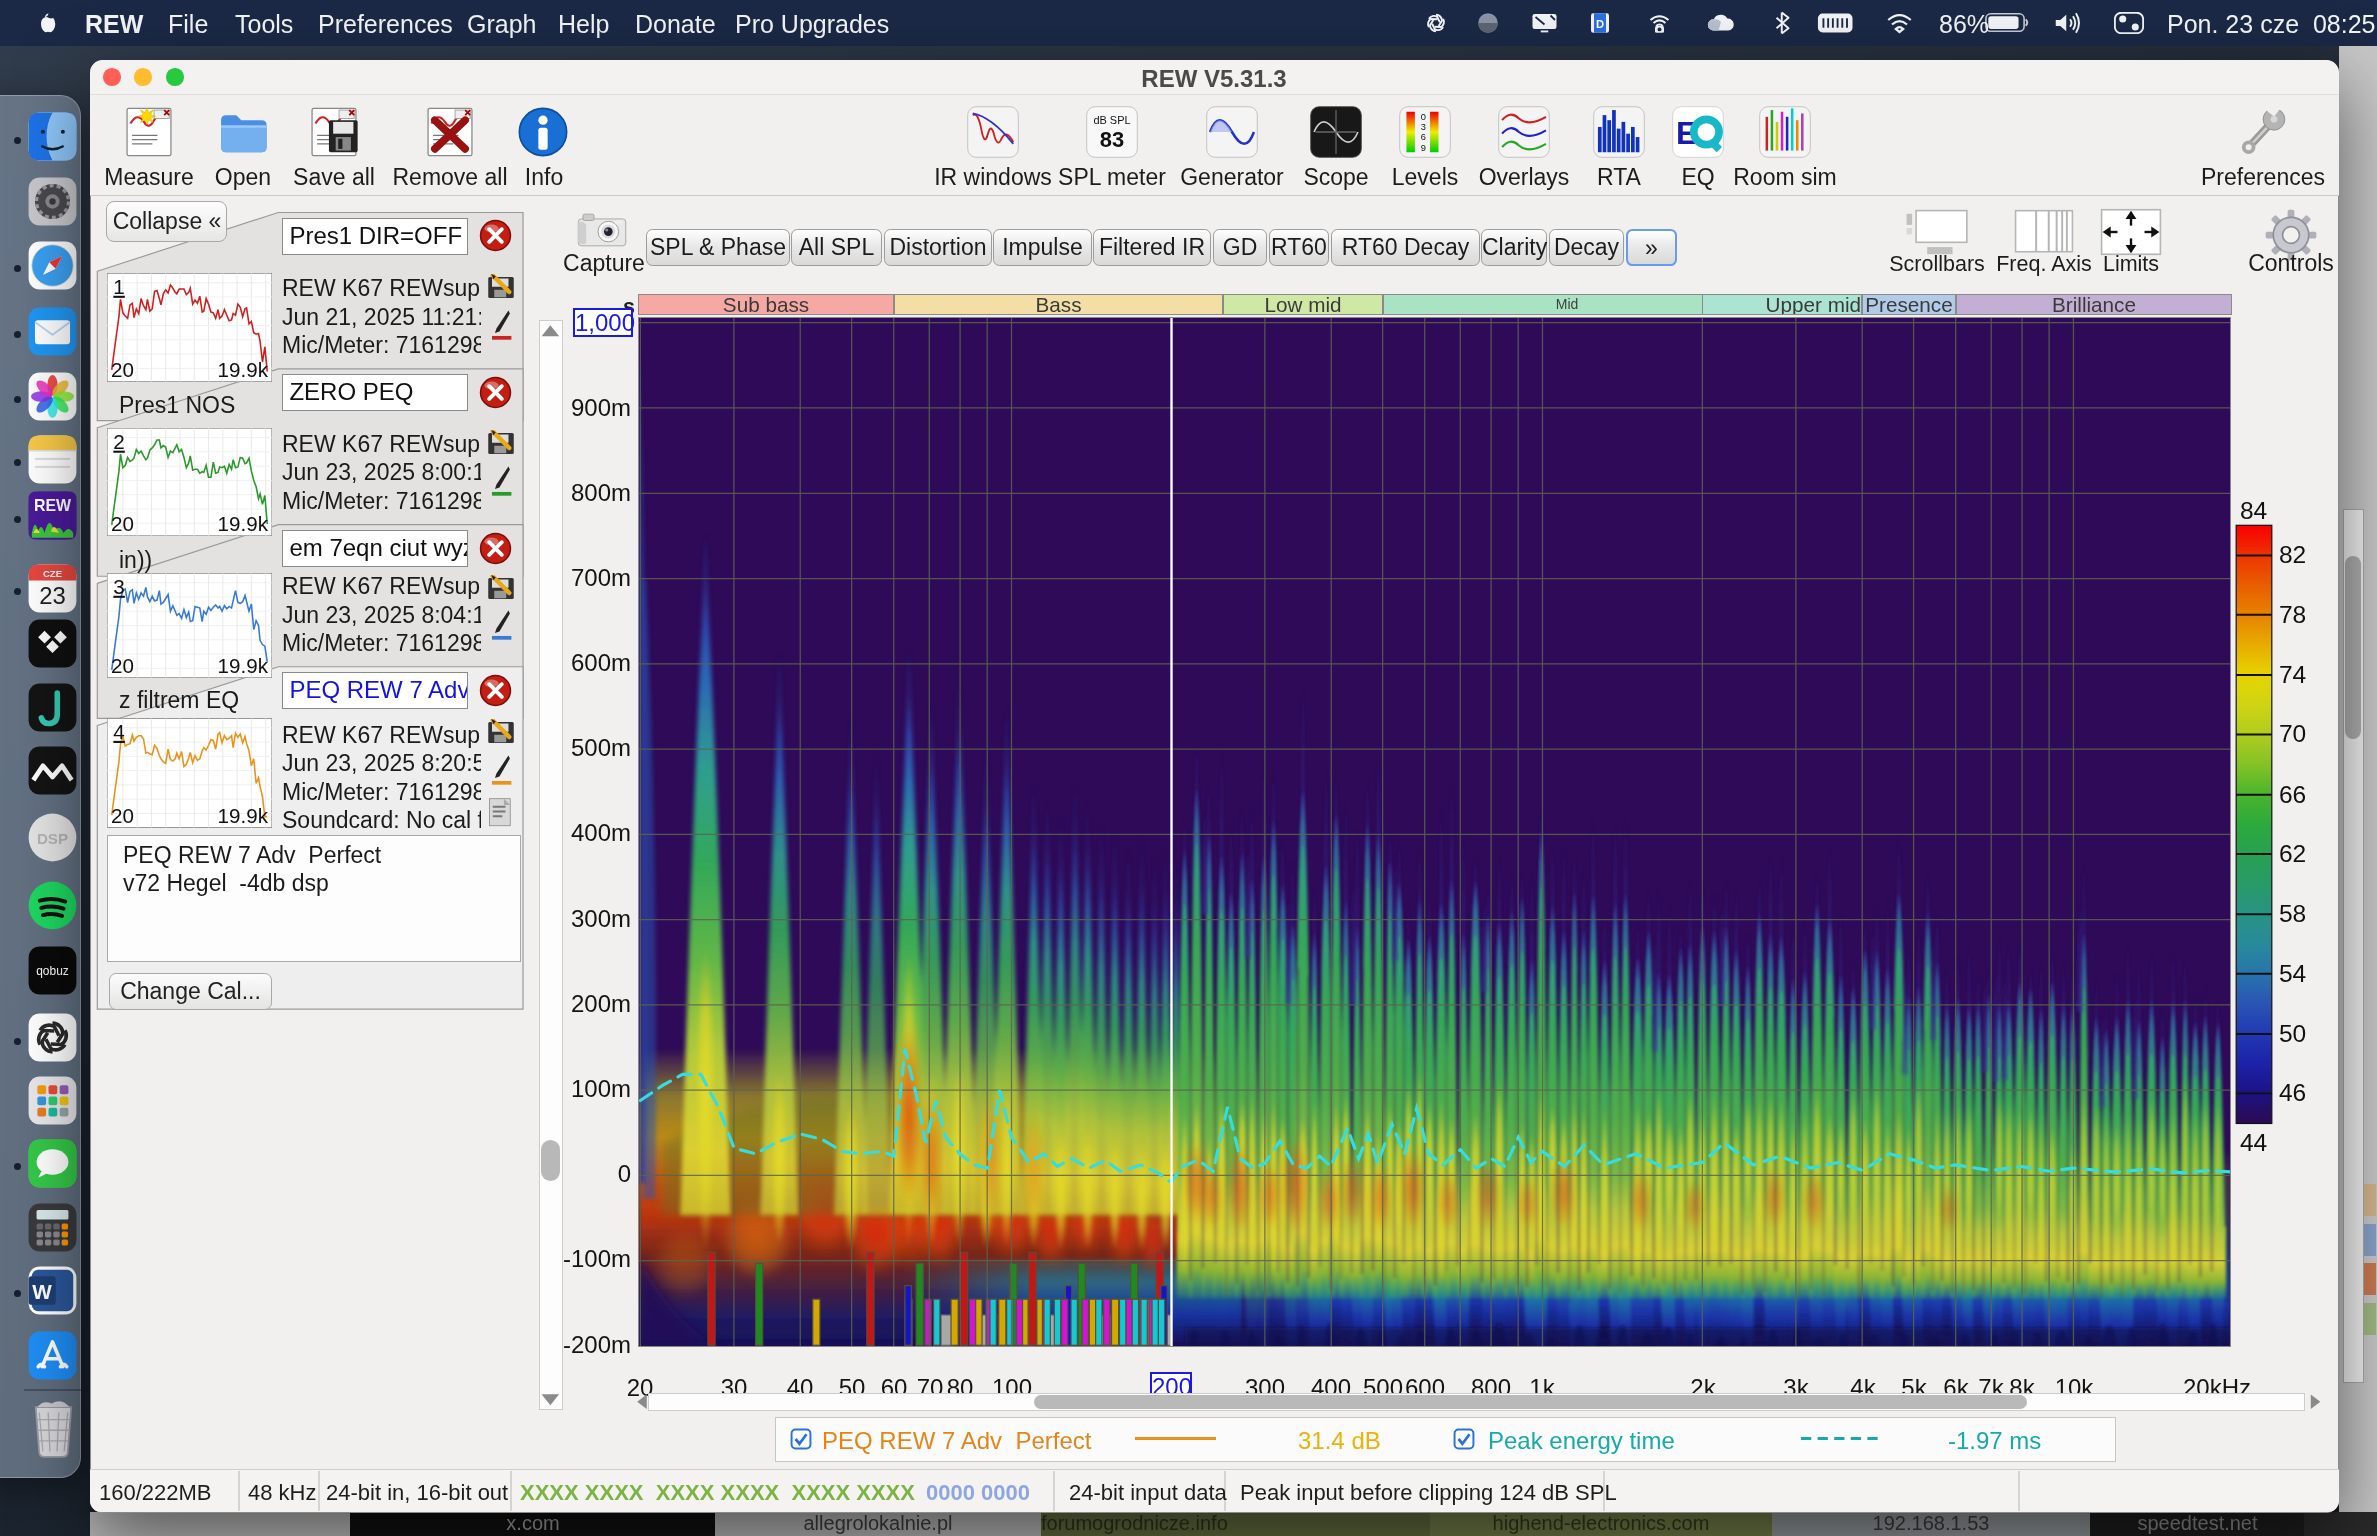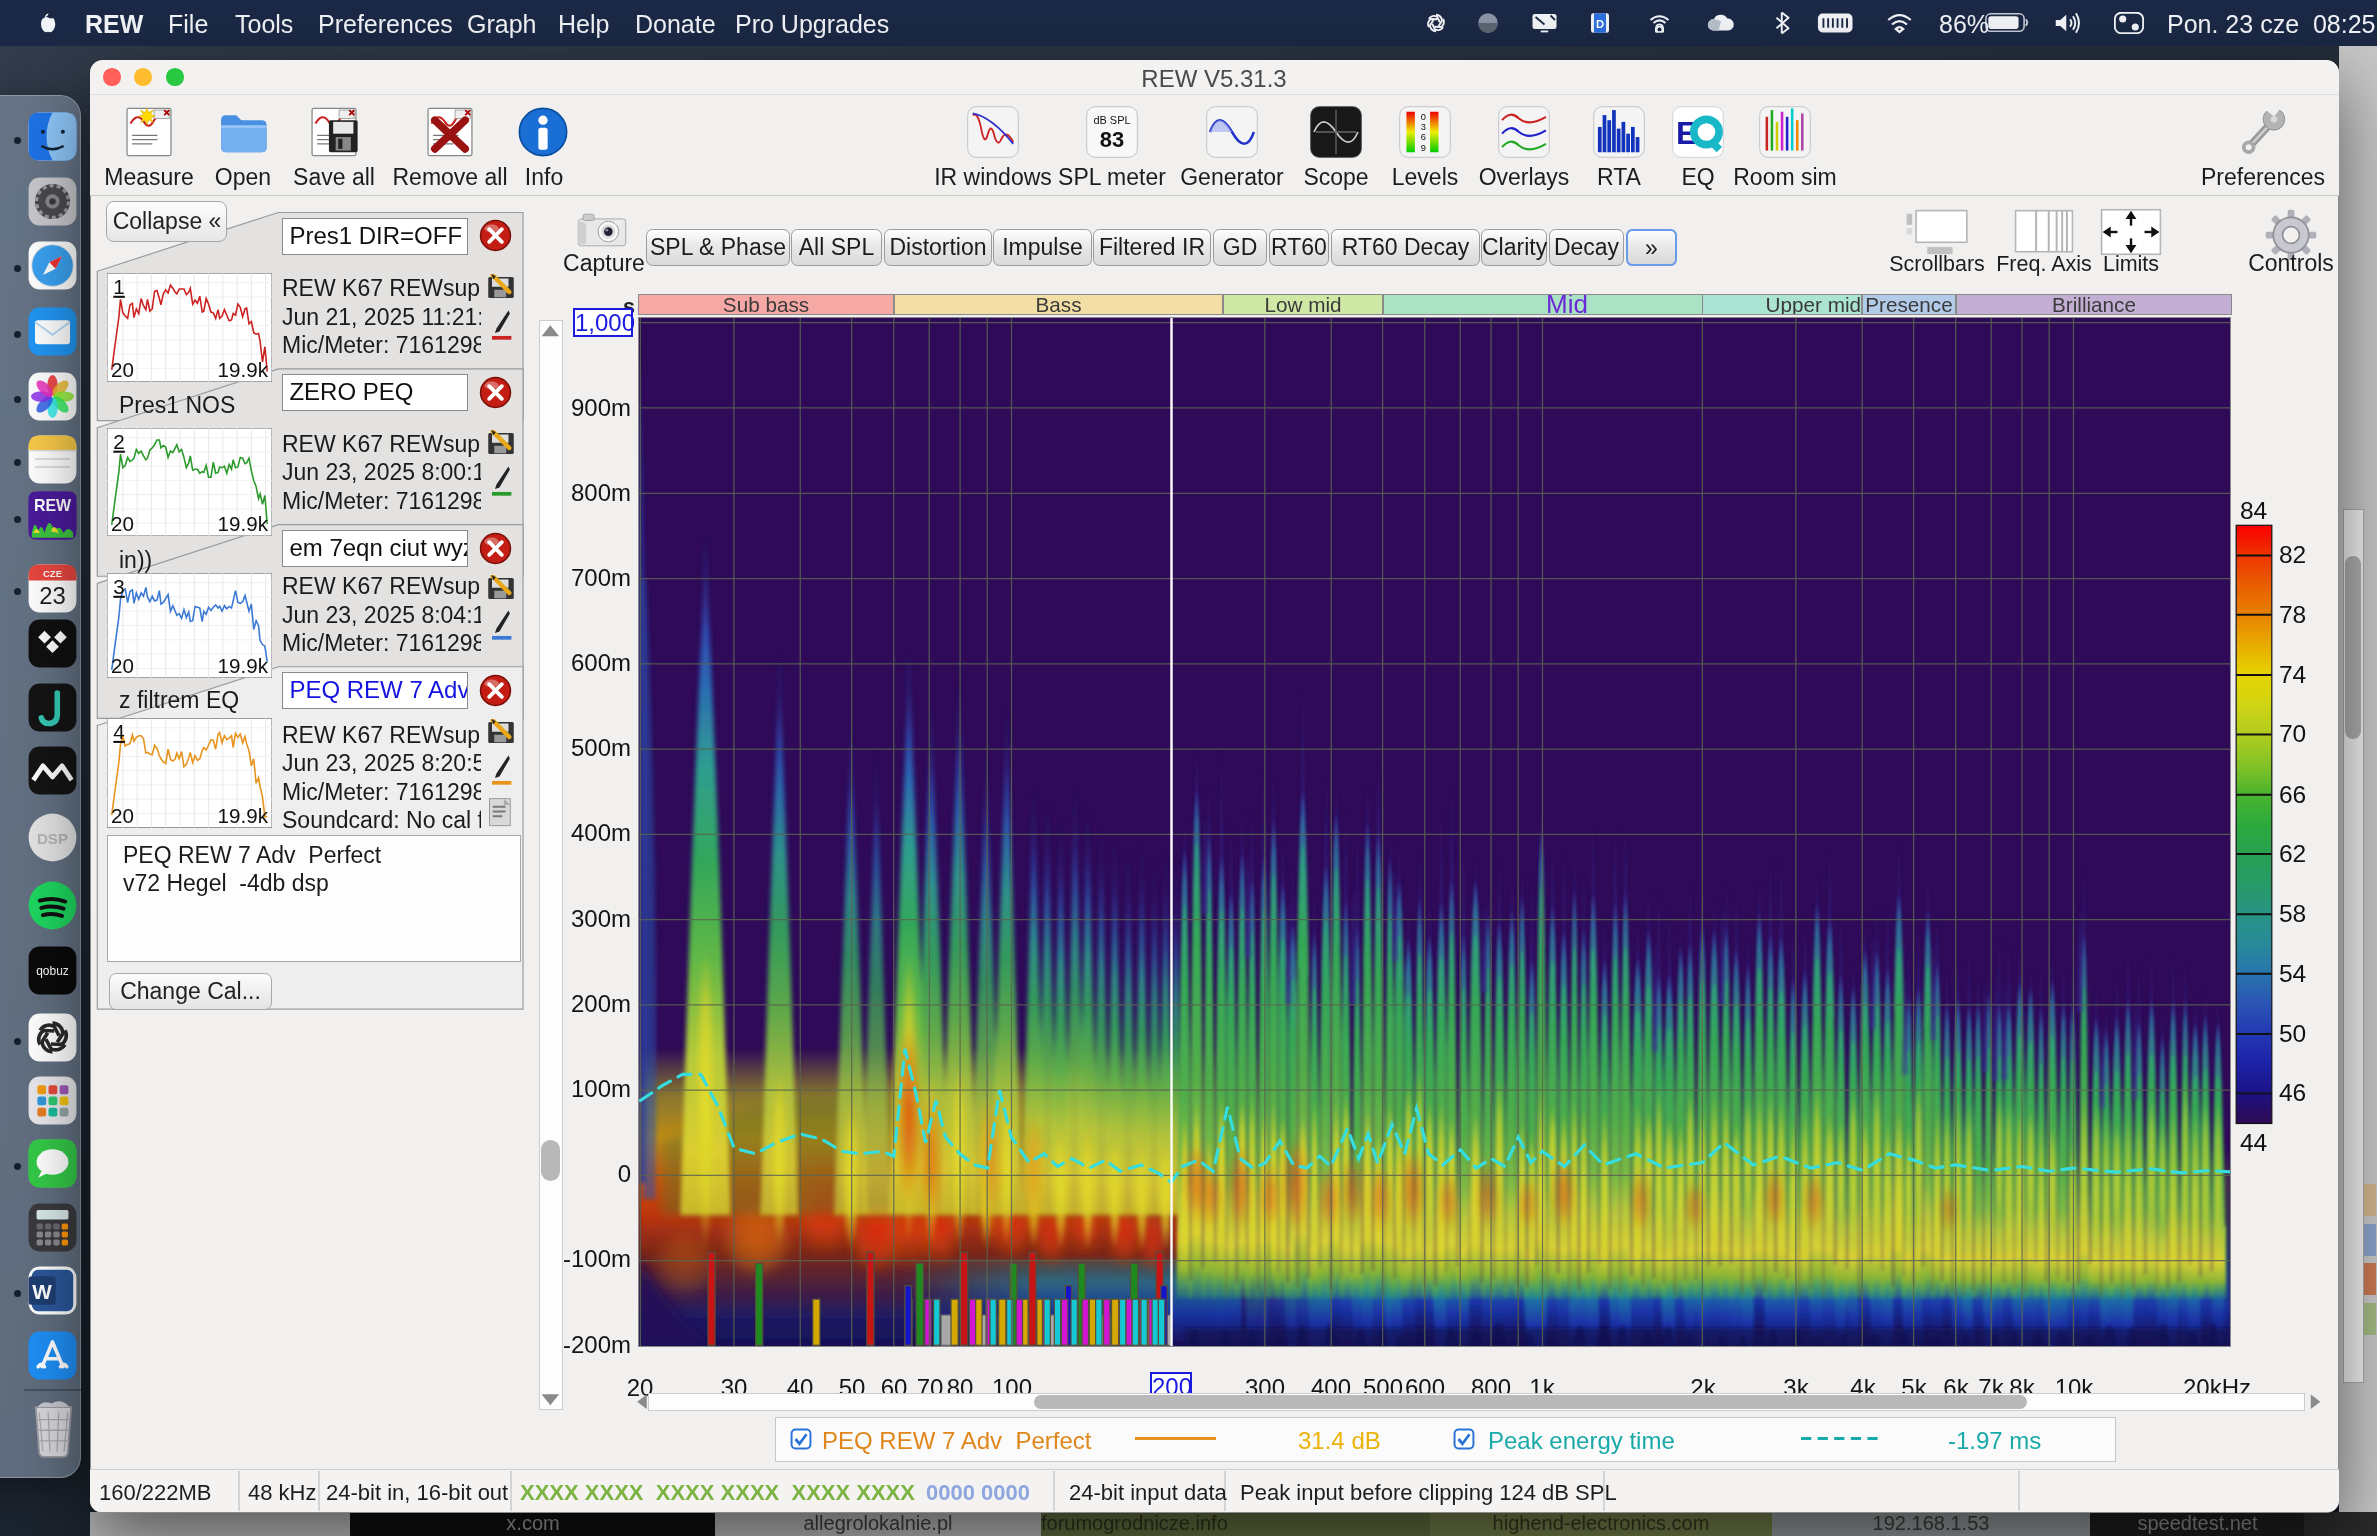--- a/index.html
+++ b/index.html
@@ -258,21 +258,21 @@
 <div style="position:absolute;left:14.3px;top:516px;width:7.2px;height:7.2px;border-radius:50%;background:#16202e"></div>
 <div style="position:absolute;left:14.3px;top:588px;width:7.2px;height:7.2px;border-radius:50%;background:#16202e"></div>
 <div style="position:absolute;left:14.3px;top:1038px;width:7.2px;height:7.2px;border-radius:50%;background:#16202e"></div>
 <div style="position:absolute;left:14.3px;top:1163px;width:7.2px;height:7.2px;border-radius:50%;background:#16202e"></div>
 <div style="position:absolute;left:14.3px;top:1290px;width:7.2px;height:7.2px;border-radius:50%;background:#16202e"></div>
 <div class="abs" style="left:90px;top:60px;width:2249px;height:1453px;background:#f1f0ef;border-radius:12.7px;box-shadow:0 24px 72px rgba(0,0,0,.55);border:0.8px solid #8a8a8a"></div>
 <div class="abs" style="left:90px;top:60px;width:2249px;height:35px;background:#f3f2f1;border-radius:12.7px 12.7px 0 0;border-bottom:0.8px solid #dedede"></div>
 <div class="abs" style="left:103px;top:68px;width:17.5px;height:17.5px;border-radius:50%;background:#ff5f57"></div>
 <div class="abs" style="left:134px;top:68px;width:17.5px;height:17.5px;border-radius:50%;background:#febc2e"></div>
 <div class="abs" style="left:166px;top:68px;width:17.5px;height:17.5px;border-radius:50%;background:#28c840"></div>
-<div class="abs" style="left:1214px;top:65px;transform:translateX(-50%);font-size:24px;font-weight:normal;color:#4a4a4a">REW V5.31.3</div>
+<div class="abs" style="left:1214px;top:65px;transform:translateX(-50%);font-size:24px;font-weight:bold;color:#4a4a4a">REW V5.31.3</div>
 <div class="abs" style="left:90px;top:95px;width:2249px;height:101px;background:#f1f0ef;border-bottom:1.6px solid #c9c9c8"></div>
 <svg style="position:absolute;left:122px;top:105px" width="54" height="54" viewBox="0 0 64 64">
     <rect x="6" y="4" width="52" height="56" rx="2" fill="#fff" stroke="#888" stroke-width="1.5"></rect>
     <path d="M10 22 Q18 8 26 20 Q32 30 38 18 Q44 8 50 16" stroke="#c22" stroke-width="2.5" fill="none"></path>
     <rect x="38" y="6" width="18" height="10" fill="#eee" stroke="#999"></rect>
     <path d="M50 6 l6 6 m0 -6 l-6 6" stroke="#a00" stroke-width="2"></path>
     <path d="M12 36 h30 M12 41 h30 M12 46 h24" stroke="#777" stroke-width="1.5"></path>
     <path d="M30 2 l4 10 10-6 -6 10 10 4 -10 4 6 10 -10-6 -4 10 -4-10 -10 6 6-10 -10-4 10-4 -6-10 10 6 Z" fill="#ffd900" stroke="#c8a000" transform="translate(2,-2) scale(0.55) translate(20,8)"></path>
   </svg>
 <div class="tblbl" style="left:149px;top:164px">Measure</div>
@@ -675,21 +675,21 @@
     <rect x="28" y="2" width="8" height="10" rx="2" fill="#b0b0b8" transform="rotate(225 32 32)"></rect>
     <rect x="28" y="2" width="8" height="10" rx="2" fill="#b0b0b8" transform="rotate(270 32 32)"></rect>
     <rect x="28" y="2" width="8" height="10" rx="2" fill="#b0b0b8" transform="rotate(315 32 32)"></rect>
     <circle cx="32" cy="32" r="21" fill="#c8c8d0" stroke="#909098" stroke-width="2"></circle>
     <circle cx="32" cy="32" r="10" fill="#f2f1f0" stroke="#909098" stroke-width="2"></circle>
   </svg>
 <div class="tblbl" style="left:2291px;top:250px">Controls</div>
 <div class="abs" style="left:638px;top:294px;width:256px;height:20.7px;background:#f6a9a4;border:0.8px solid #8a8a8a;font-size:20.7px;color:#3a3a3a;text-align:center;line-height:19px;overflow:hidden">Sub bass</div>
 <div class="abs" style="left:894px;top:294px;width:329px;height:20.7px;background:#f3dfa6;border:0.8px solid #8a8a8a;font-size:20.7px;color:#3a3a3a;text-align:center;line-height:19px;overflow:hidden">Bass</div>
 <div class="abs" style="left:1223px;top:294px;width:160px;height:20.7px;background:#cfe8a6;border:0.8px solid #8a8a8a;font-size:20.7px;color:#3a3a3a;text-align:center;line-height:19px;overflow:hidden">Low mid</div>
-<div class="abs" style="left:1383px;top:294px;width:368px;height:20.7px;background:#a9e3c4;border:0.8px solid #8a8a8a;font-size:26px;color:#6d28d9;text-align:center;line-height:19px;overflow:hidden">Mid</div>
+<div class="abs" style="left:1383px;top:294px;width:368px;height:20.7px;background:#a9e3c4;border:0.8px solid #8a8a8a;font-size:14px;color:#404040;text-align:center;line-height:19px;overflow:hidden">Mid</div>
 <div class="abs" style="left:1702px;top:294px;width:160px;height:20.7px;background:#abe4d3;border:0.8px solid #8a8a8a;font-size:20.7px;color:#3a3a3a;text-align:right;line-height:19px;overflow:hidden">Upper mid</div>
 <div class="abs" style="left:1862px;top:294px;width:94px;height:20.7px;background:#b1cbe8;border:0.8px solid #8a8a8a;font-size:20.7px;color:#3a3a3a;text-align:center;line-height:19px;overflow:hidden">Presence</div>
 <div class="abs" style="left:1956px;top:294px;width:276px;height:20.7px;background:#c4afd4;border:0.8px solid #8a8a8a;font-size:20.7px;color:#3a3a3a;text-align:center;line-height:19px;overflow:hidden">Brilliance</div>
 <div class="abs" style="left:623px;top:295px;font-size:21.5px;color:#222;font-weight:bold">s</div>
 <div class="abs" style="left:573px;top:308px;width:60px;height:29px;border:2px solid #1a1ae0;background:#fff;color:#1a1ae0;font-size:24px;text-align:center;line-height:26px">1,000</div>
 <div class="ylab" style="top:408px">900m</div>
 <div class="ylab" style="top:493px">800m</div>
 <div class="ylab" style="top:578px">700m</div>
 <div class="ylab" style="top:663px">600m</div>
 <div class="ylab" style="top:748px">500m</div>

